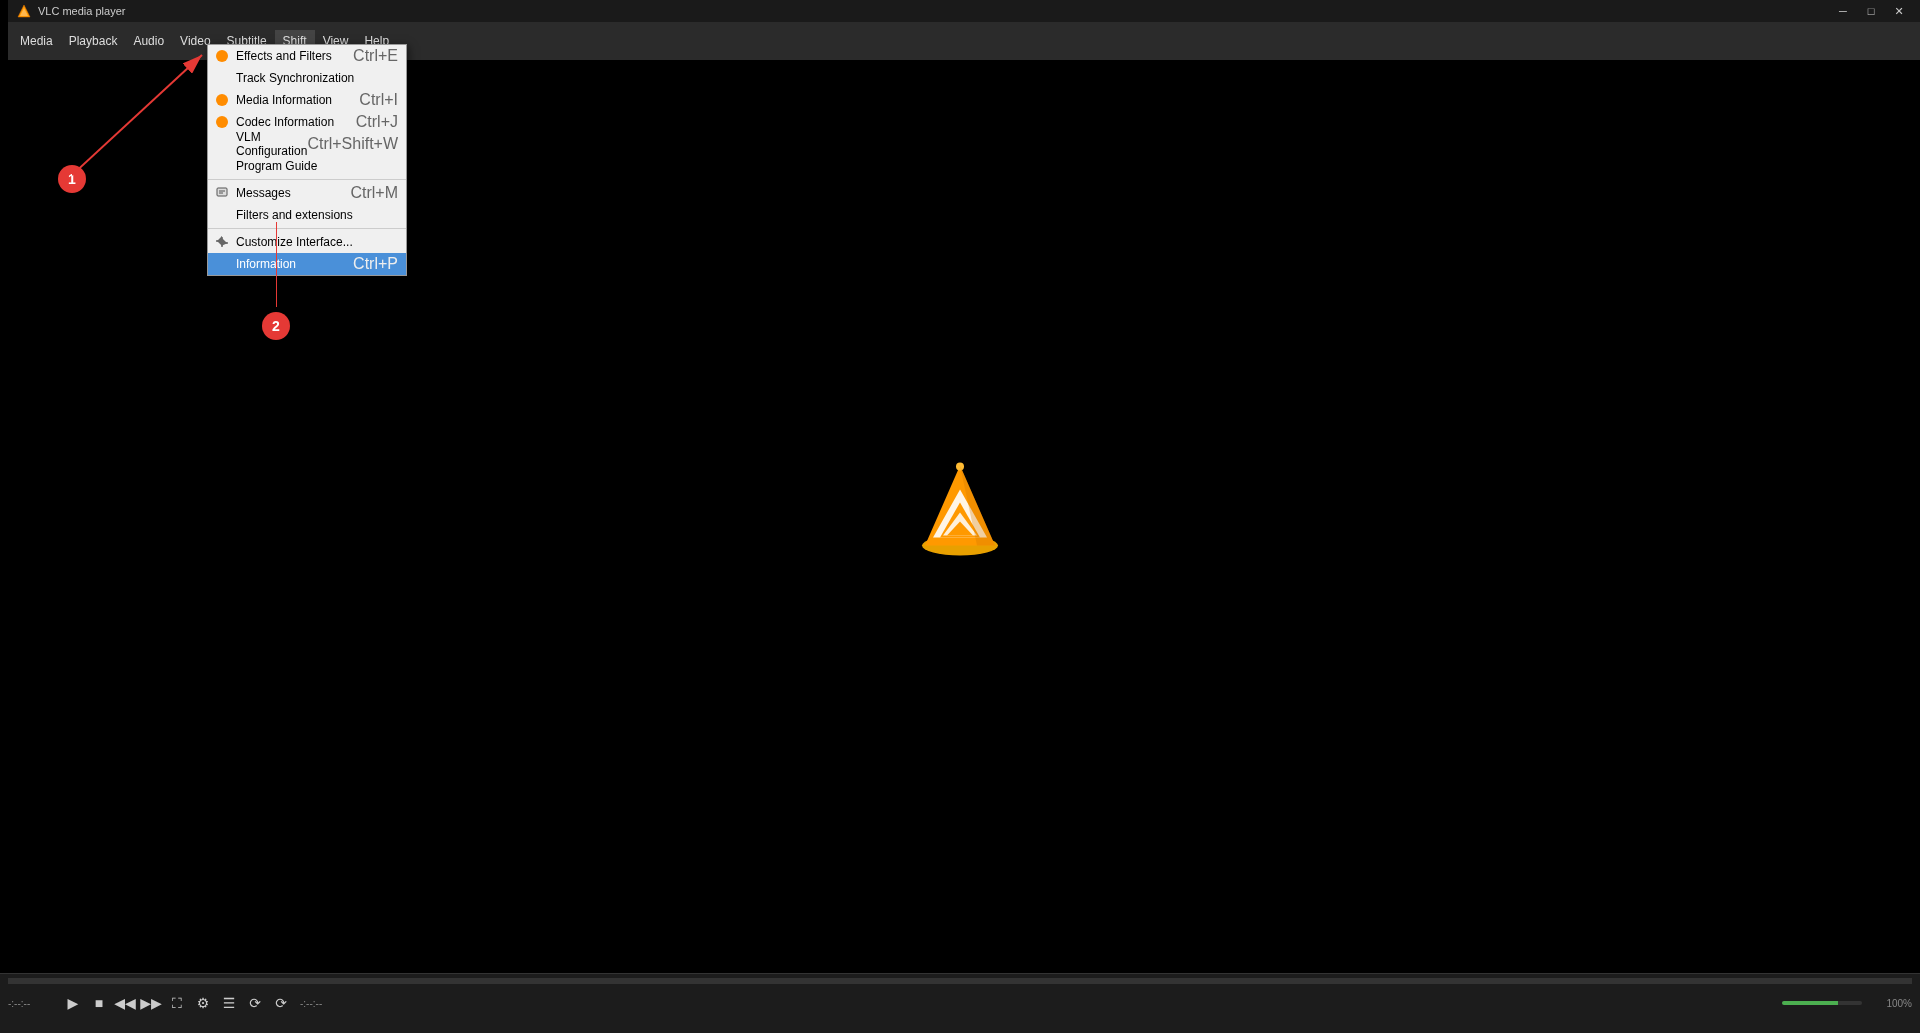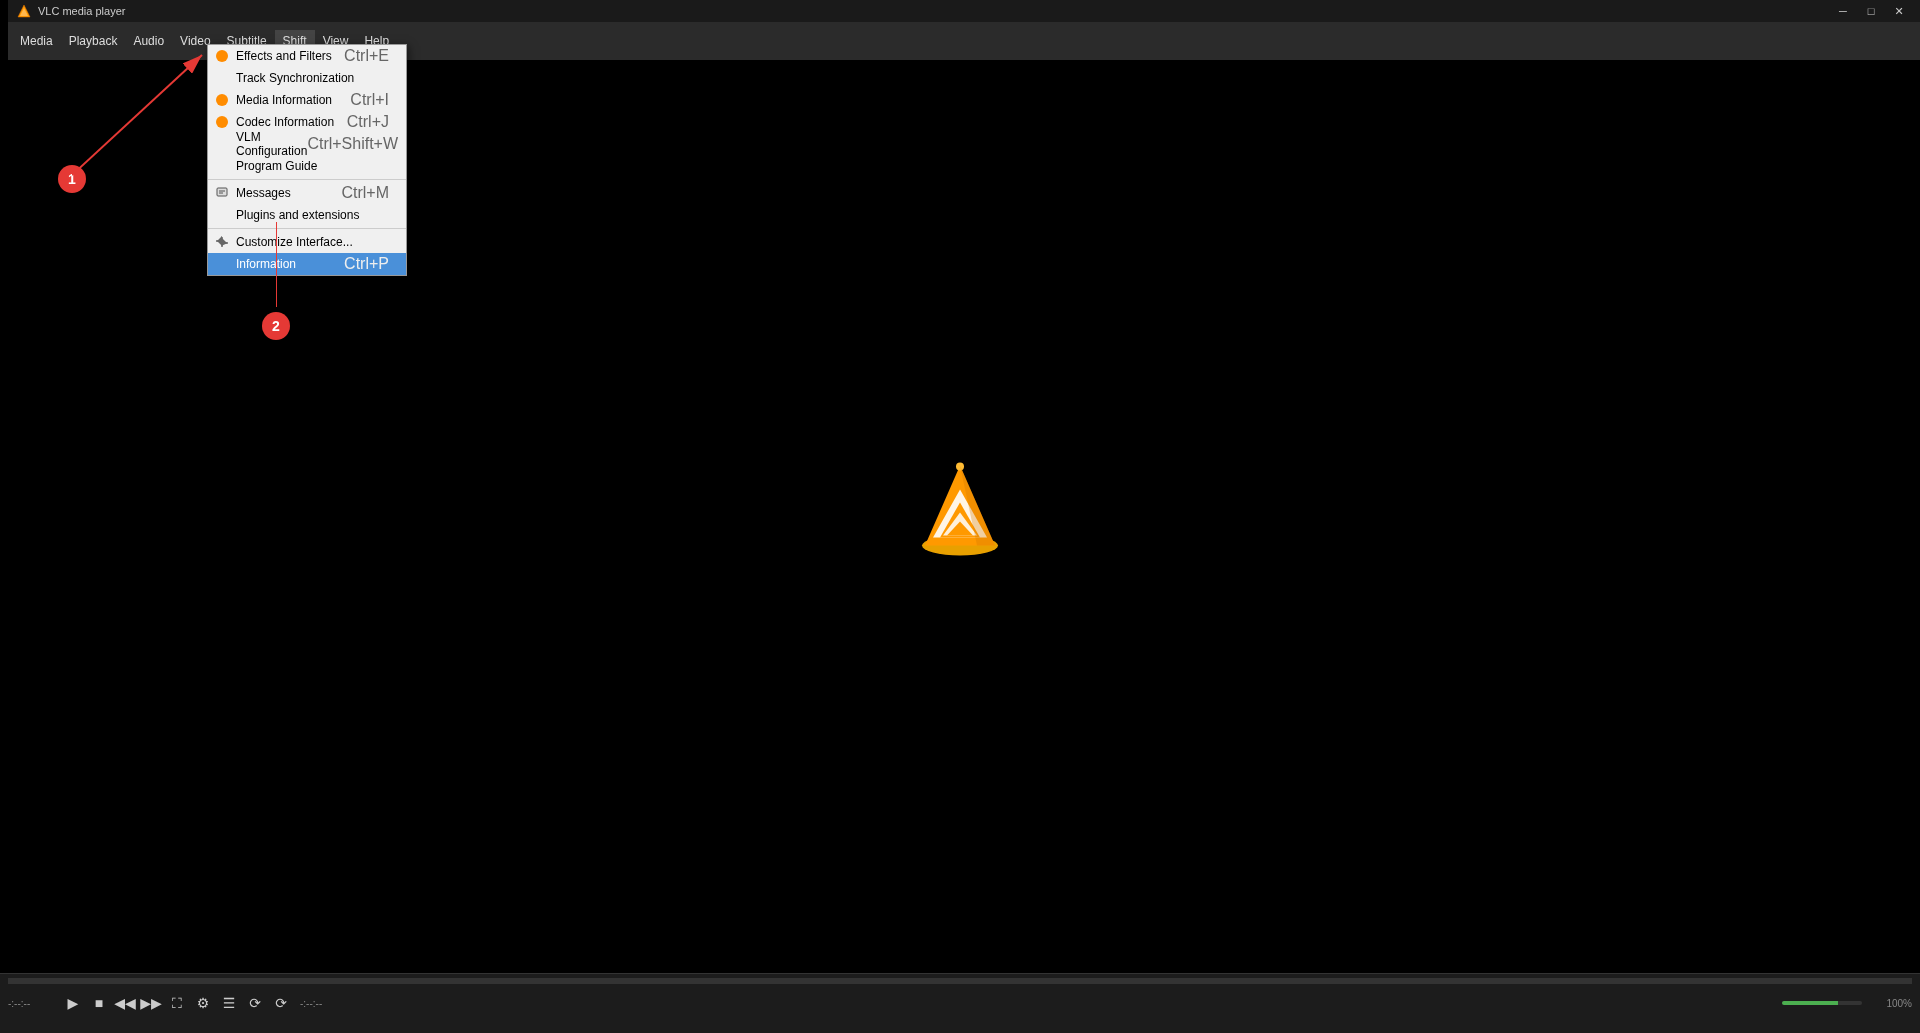--- a/index.html
+++ b/index.html
@@ -82,21 +82,21 @@
       background: #f0f0f0;
       border: 1px solid #999;
       width: 200px;
       z-index: 200;
       color: #000;
       box-shadow: 2px 2px 8px rgba(0,0,0,0.5);
     }
     .dropdown-item {
       display: flex;
       align-items: center;
-      padding: 4px 17px 4px 28px;
+      padding: 4px 8px 4px 28px;
       font-size: 12px;
       cursor: pointer;
       position: relative;
       height: 22px;
       color: #000;
     }
     .dropdown-item.highlighted {
       background: #4a90d9;
       color: #fff;
     }
@@ -303,21 +303,21 @@
         <rect x="1" y="1" width="10" height="8" rx="1" stroke="#555" stroke-width="1" fill="#ddd"></rect>
         <line x1="3" y1="4" x2="9" y2="4" stroke="#555" stroke-width="1"></line>
         <line x1="3" y1="6" x2="7" y2="6" stroke="#555" stroke-width="1"></line>
       </svg>
     </span>
     <span>Messages</span>
     <span class="shortcut">Ctrl+M</span>
   </div>
 
   <div class="dropdown-item">
-    <span>Plugins and extensions</span>
+    <span>Filters and extensions</span>
   </div>
   <div class="dropdown-separator"></div>
 
   <div class="dropdown-item">
     <span class="dropdown-item-icon">
       <svg width="12" height="12" viewBox="0 0 12 12">
         <path d="M6 1a1 1 0 011 1c0 .3-.1.6-.3.8l3.5 3.5c.2-.2.5-.3.8-.3a1 1 0 110 2c-.3 0-.6-.1-.8-.3L6.7 9.2c.2.2.3.5.3.8a1 1 0 11-2 0c0-.3.1-.6.3-.8L1.8 5.7C1.6 5.9 1.3 6 1 6a1 1 0 110-2c.3 0 .6.1.8.3L5.3 0.8C5.1 0.6 5 0.3 5 0a1 1 0 011 1z" fill="#666"></path>
       </svg>
     </span>
     <span>Customize Interface...</span>

